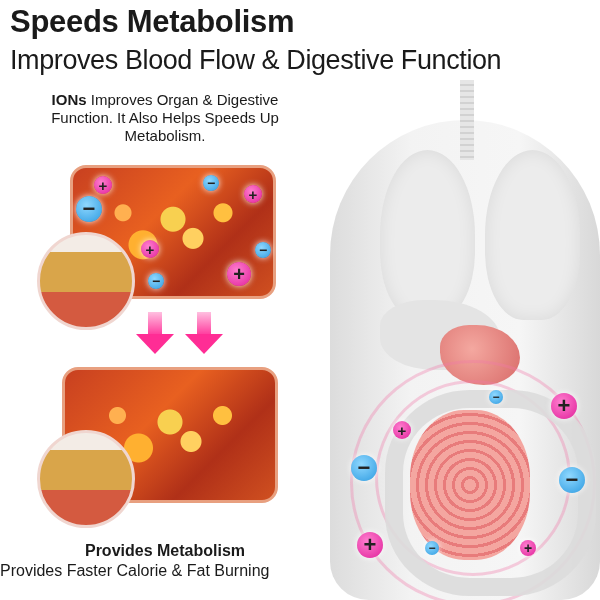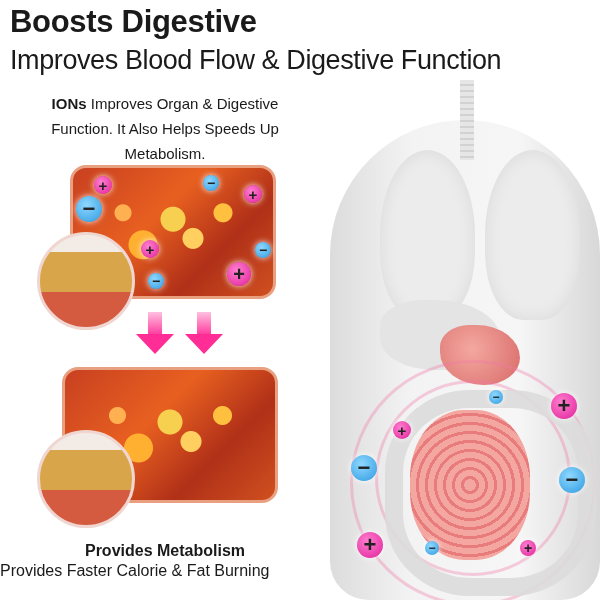--- a/index.html
+++ b/index.html
@@ -1,19 +1,19 @@
 <!DOCTYPE html>
 <html><head>
 <meta charset="utf-8">
 <style>
   html, body { margin:0; padding:0; }
   body { width:600px; height:600px; background:#fff; position:relative; overflow:hidden; font-family:"Liberation Sans", sans-serif; color:#1a1a1a; }
   .headline { position:absolute; left:10px; top:4px; font-size:31px; font-weight:bold; letter-spacing:-0.3px; }
   .subhead { position:absolute; left:10px; top:45px; font-size:27px; letter-spacing:-0.4px; }
-  .intro { position:absolute; left:20px; top:91px; width:290px; text-align:center; font-size:15px; line-height:25px; }
+  .intro { position:absolute; left:20px; top:91px; width:290px; text-align:center; font-size:15px; line-height:18px; }
   .intro b { font-weight:bold; }
   .panel { position:absolute; border-radius:16px; border:3px solid #e8a080; overflow:hidden;
            background: radial-gradient(circle at 60% 55%, #ffd060 0 10px, transparent 11px),
                        radial-gradient(circle at 35% 60%, #ffb030 0 14px, transparent 15px),
                        radial-gradient(circle at 75% 35%, #ffc040 0 9px, transparent 10px),
                        radial-gradient(circle at 50% 40%, #f8d050 0 12px, transparent 13px),
                        radial-gradient(circle at 25% 35%, #ffb050 0 8px, transparent 9px),
                        linear-gradient(135deg, #c84020, #e86020 40%, #b03018 70%, #d05020); }
   .panel-top { left:70px; top:165px; width:200px; height:128px; }
   .panel-bottom { left:62px; top:367px; width:210px; height:130px; }
@@ -37,21 +37,21 @@
   .rings { position:absolute; border-radius:50%; border:3px solid rgba(240,120,170,.35); }
   .intestine { position:absolute; left:100px; top:330px; width:120px; height:150px; border-radius:45%;
                background: repeating-radial-gradient(circle at 50% 50%, #f4a6a0 0 6px, #e87b7b 6px 9px); }
   .colon { position:absolute; left:75px; top:310px; width:175px; height:170px; border-radius:40%; border:18px solid rgba(220,220,220,.9); }
   .caption-title { position:absolute; left:0; width:330px; top:542px; text-align:center; font-size:16px; font-weight:bold; }
   .caption-sub { position:absolute; left:0; width:330px; top:562px; text-align:left; font-size:16px; }
 </style>
 </head>
 <body>
 
-<div class="headline">Boosts Digestive</div>
+<div class="headline">Speeds Metabolism</div>
 <div class="subhead">Improves Blood Flow &amp; Digestive Function</div>
 
 <div class="intro">
   <b>IONs</b><span> Improves Organ &amp; Digestive Function. It Also Helps Speeds Up Metabolism.</span>
 </div>
 
 <div class="panel panel-top"></div>
 <div class="fat-circle fat-top"></div>
 
 <div class="ion plus" style="left:94px;top:176px;width:18px;height:18px;font-size:15px;">+</div>

